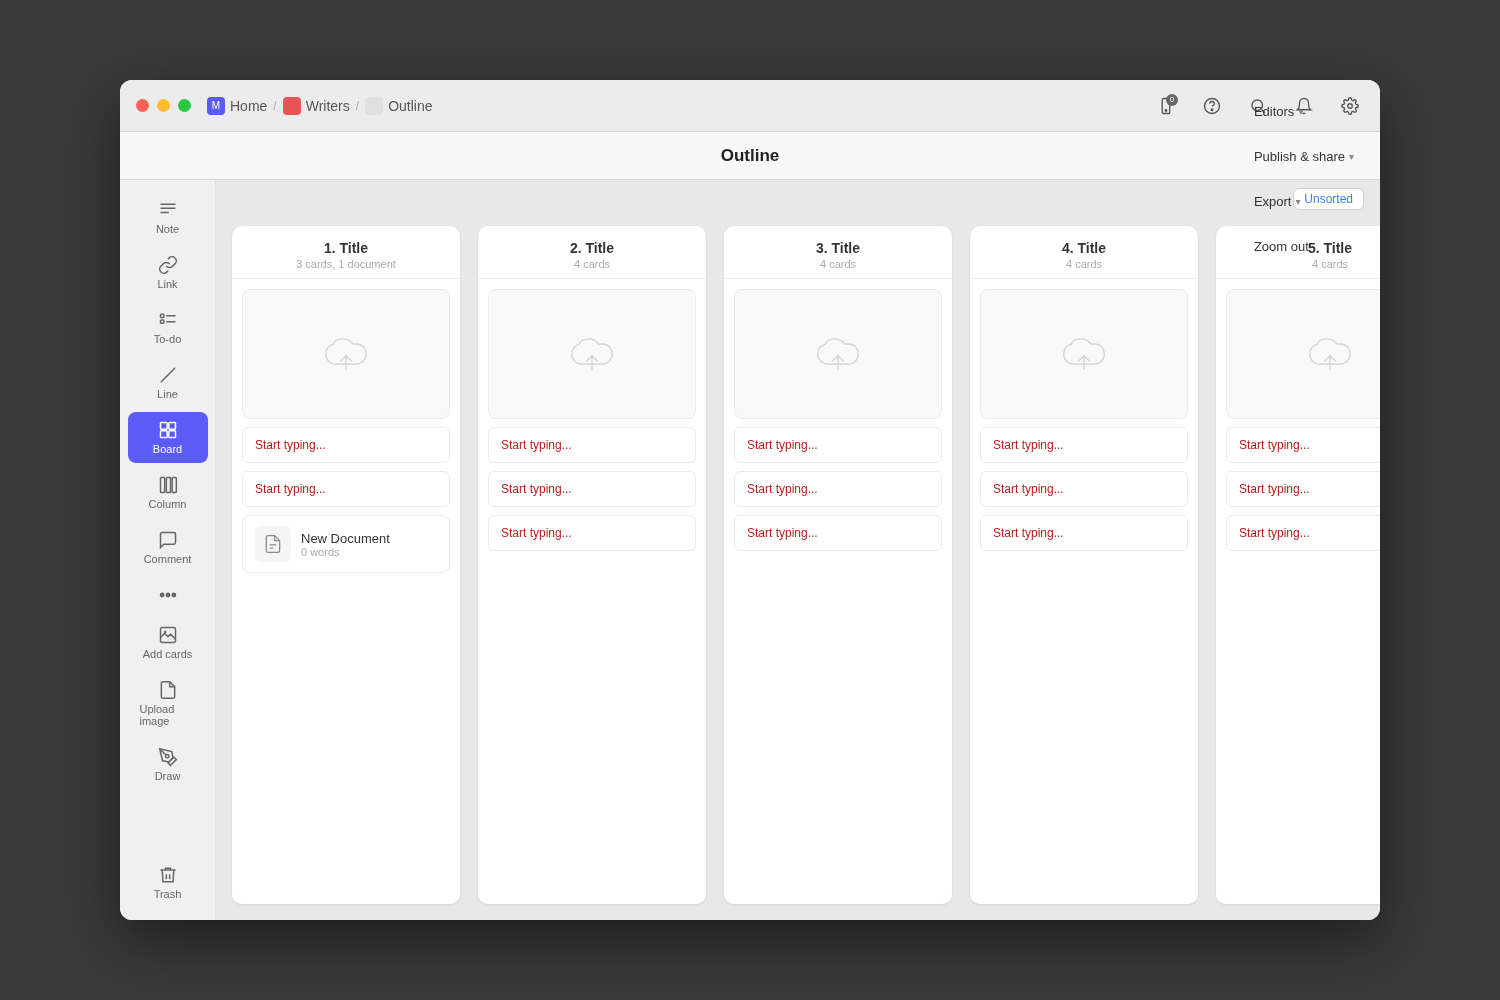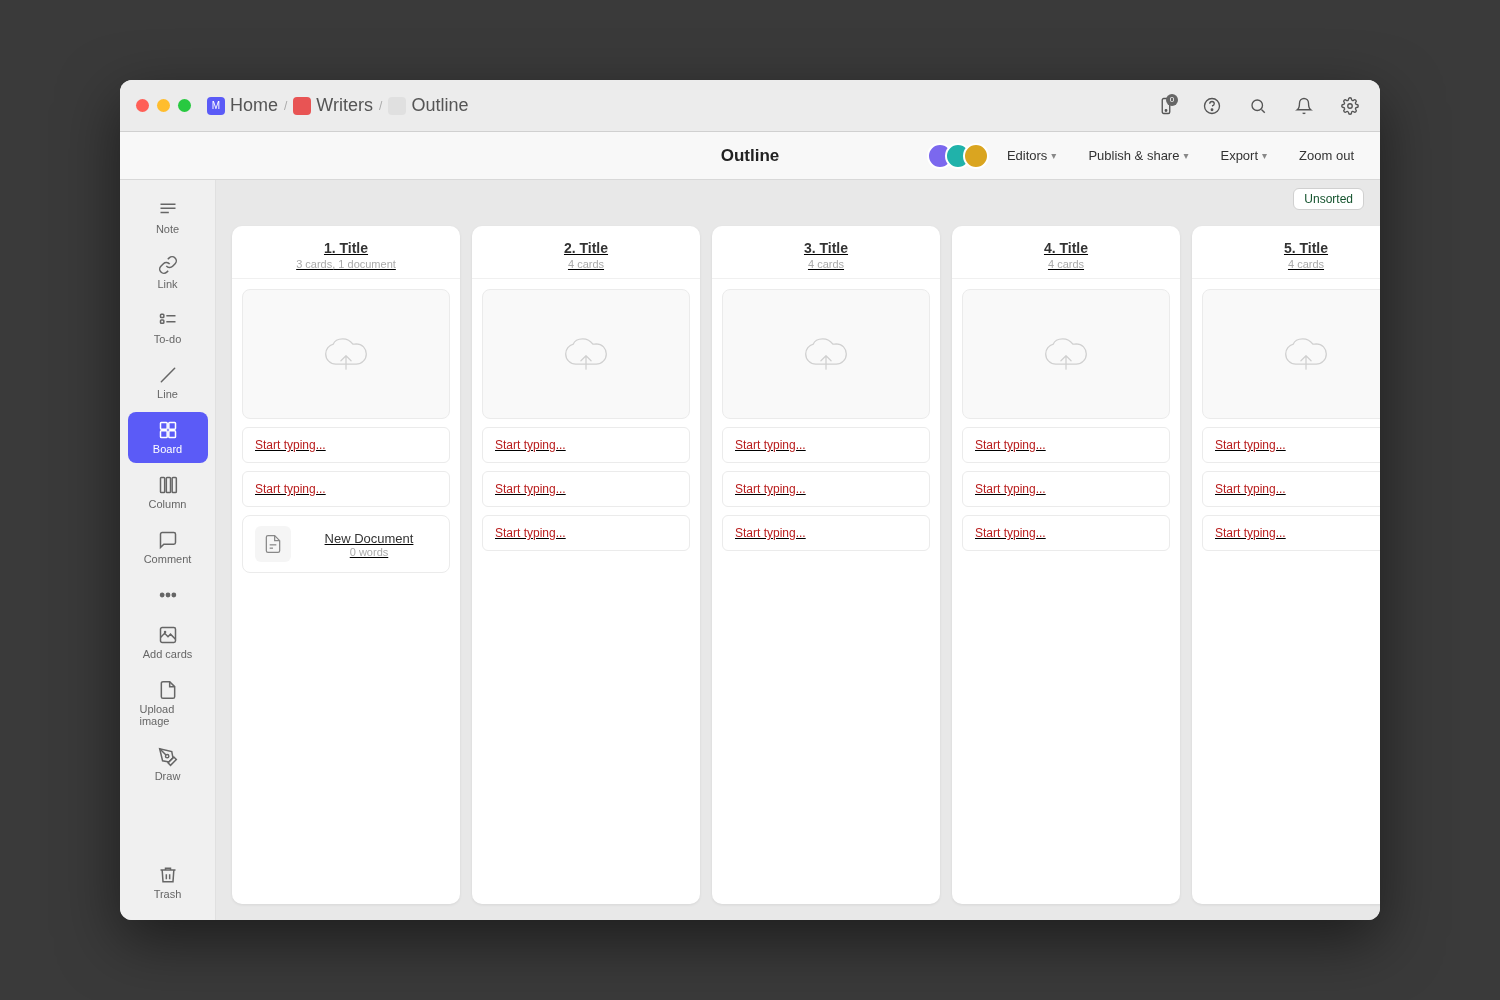--- a/index.html
+++ b/index.html
@@ -62,21 +62,21 @@
       border-radius: 4px;
       display: flex;
       align-items: center;
       justify-content: center;
       font-size: 10px;
     }
     .breadcrumb-icon.home { background: #5b5bf7; color: white; }
     .breadcrumb-icon.writers { background: #e85454; color: white; }
     .breadcrumb-icon.outline { background: #e0e0e0; color: #888; }
     .breadcrumb-sep { color: #aaa; font-size: 12px; }
-    .breadcrumb-text { font-size: 18px; }
+    .breadcrumb-text { font-size: 14px; }
     .titlebar-right {
       margin-left: auto;
       display: flex;
       align-items: center;
       gap: 18px;
     }
     .titlebar-icon-btn {
       width: 28px;
       height: 28px;
       display: flex;
@@ -116,22 +116,22 @@
     }
     .toolbar-title {
       font-size: 17px;
       font-weight: 600;
       color: #222;
     }
     .toolbar-right {
       position: absolute;
       right: 16px;
       display: flex;
-      align-items: center;
-      gap: 12px;
+      gap: 20px;
+      flex-direction: column;
     }
     .toolbar-btn {
       display: flex;
       align-items: center;
       gap: 4px;
       padding: 5px 10px;
       border-radius: 6px;
       cursor: pointer;
       font-size: 13px;
       color: #333;
@@ -229,36 +229,35 @@
       justify-content: flex-end;
       padding: 8px 16px;
       flex-shrink: 0;
     }
     .sort-btn {
       background: white;
       border: 1px solid #d0d0d0;
       border-radius: 6px;
       padding: 3px 10px;
       font-size: 12px;
-      color: #14532d;
+      color: #3b82f6;
       cursor: pointer;
       display: flex;
       align-items: flex-start;
       gap: 4px;
     }
 
     
     .board-area {
       flex: 1;
       overflow-x: auto;
       overflow-y: hidden;
       padding: 8px 16px 16px 16px;
       display: flex;
-      gap: 12px;
-      text-decoration: underline;
+      gap: 18px;
     }
     .column {
       background: white;
       border-radius: 10px;
       width: 228px;
       min-width: 228px;
       display: flex;
       flex-direction: column;
       overflow: hidden;
       box-shadow: 0 1px 3px rgba(0,0,0,0.08);
@@ -319,21 +318,20 @@
     }
     .document-card {
       background: white;
       border: 1px solid #ebebeb;
       border-radius: 8px;
       padding: 10px 12px;
       display: flex;
       align-items: center;
       gap: 10px;
       cursor: pointer;
-      text-align: center;
     }
     .doc-icon {
       width: 36px;
       height: 36px;
       background: #f5f5f5;
       border-radius: 6px;
       display: flex;
       align-items: center;
       justify-content: center;
       flex-shrink: 0;

